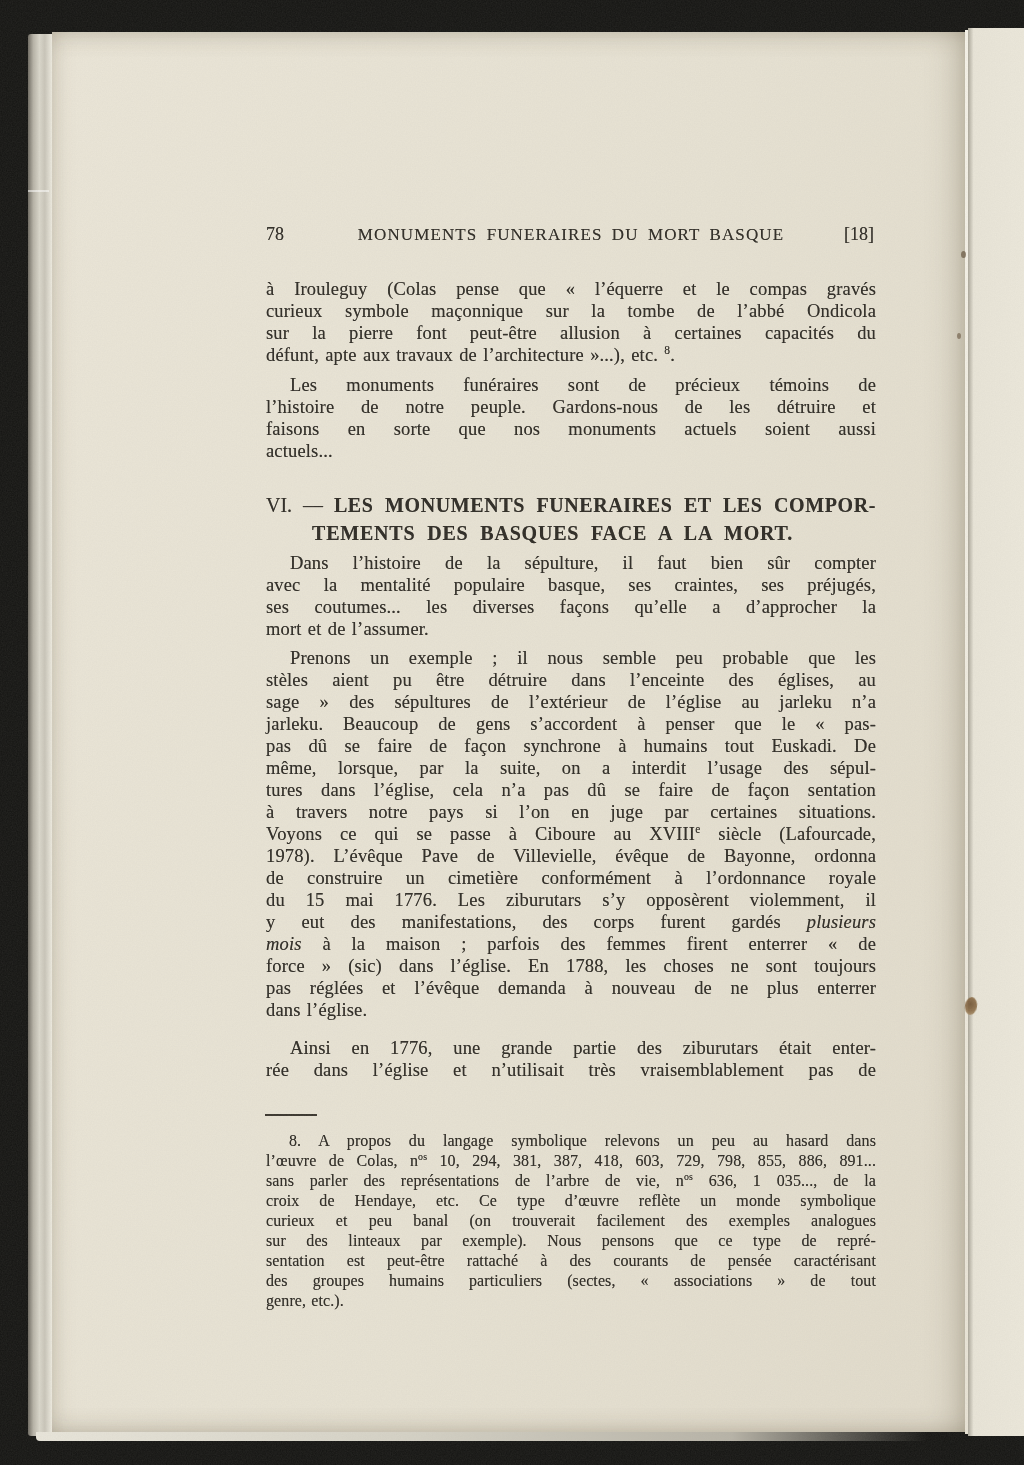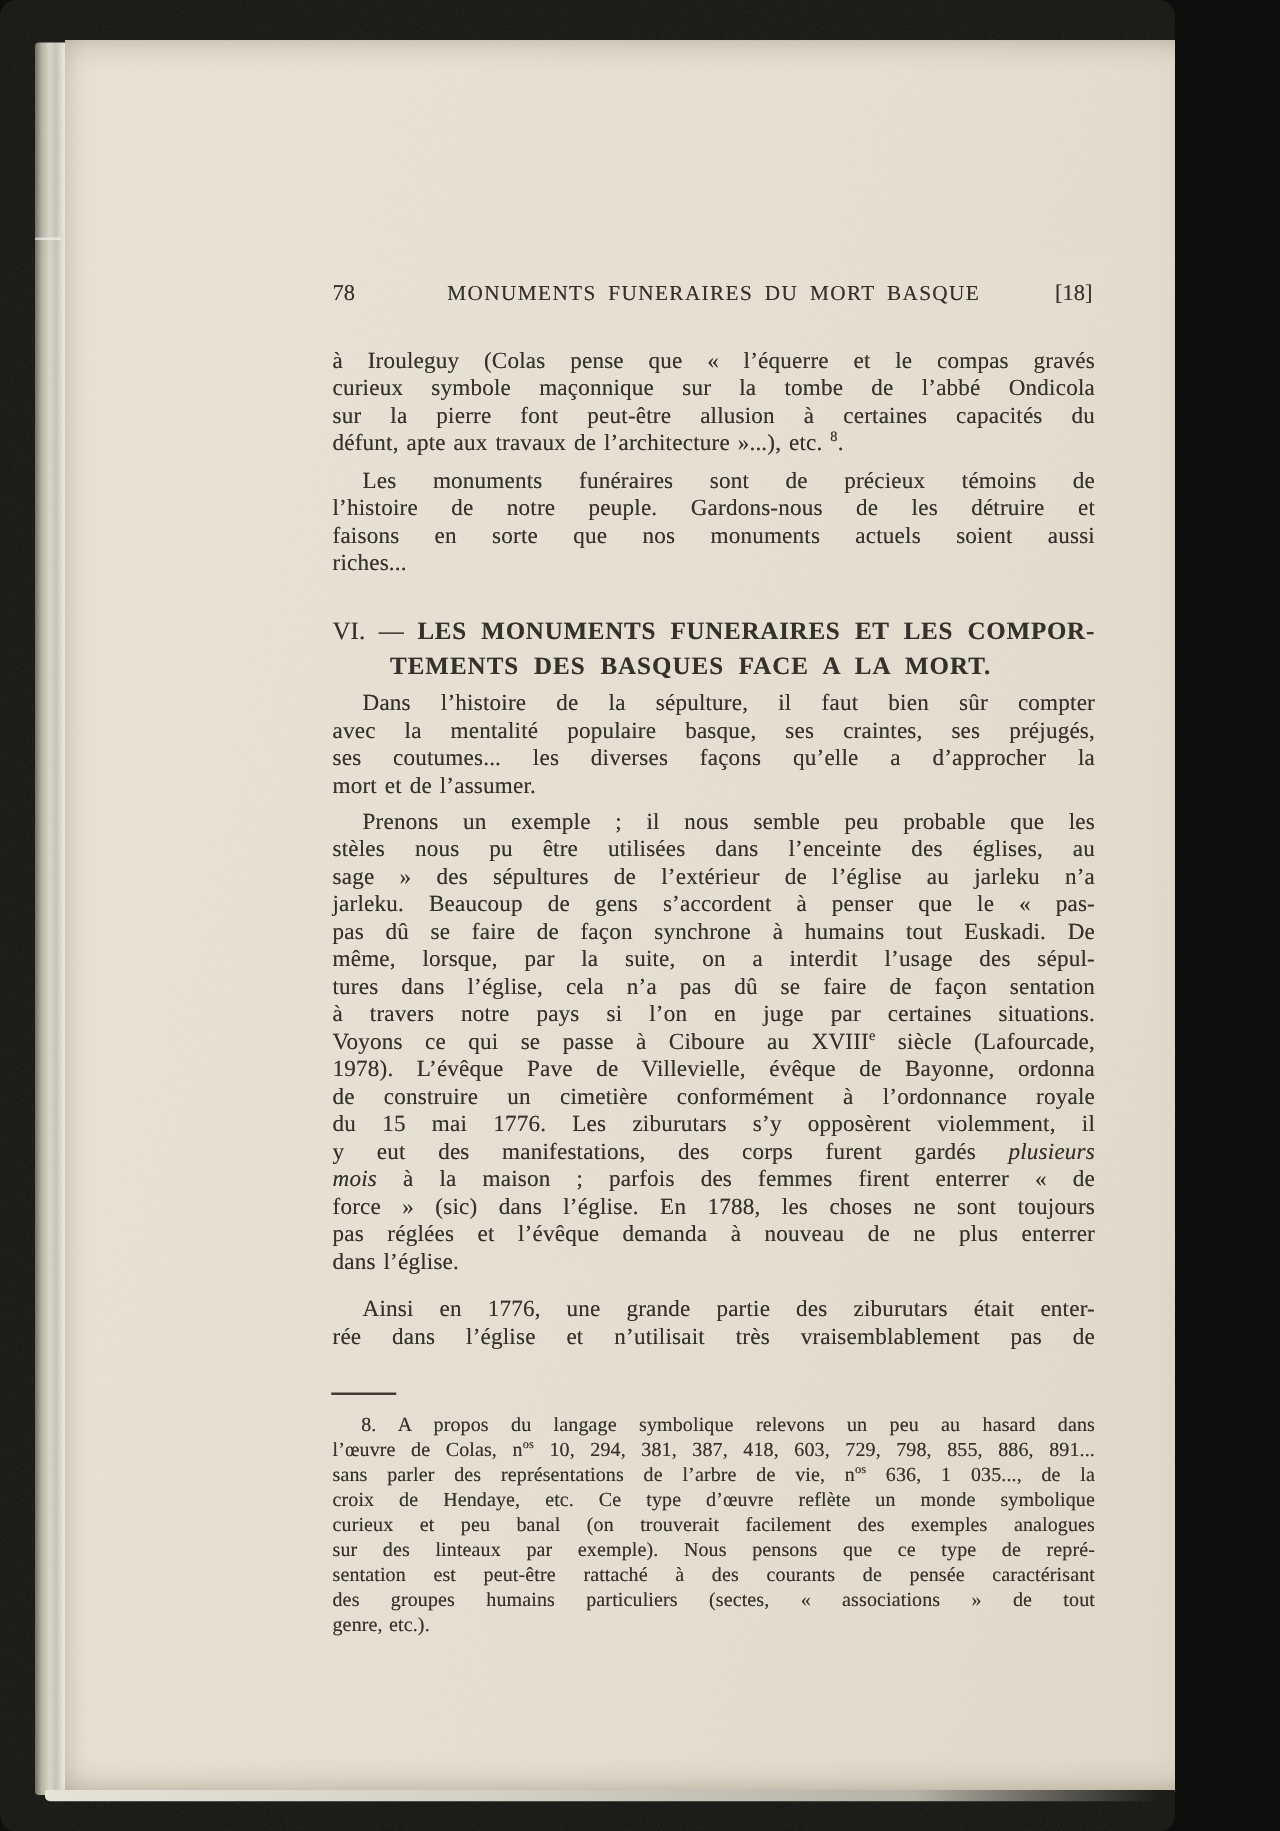--- a/index.html
+++ b/index.html
@@ -2,21 +2,21 @@
 <html><head>
 <meta charset="utf-8">
 <style>
   html,body{margin:0;padding:0;}
   body{
     width:1024px;height:1465px;
     background:#0e0e0c;
     font-family:"Liberation Serif","DejaVu Serif",serif;
     overflow:hidden;
   }
-  .photo{position:relative;width:940px;height:1465px;background:var(--bg,#141412);overflow:hidden;border-radius:13px;}
+  .photo{position:relative;width:1024px;height:1465px;background:var(--bg,#141412);overflow:hidden;}
 
   
   .edge-left{
     position:absolute;left:28px;top:34px;width:24px;height:1402px;
     background:linear-gradient(90deg,#6e6a61 0%,#b6b2a6 22%,#dad7cb 48%,#c9c5b9 70%,#eeebe0 100%);
     border-radius:3px 0 0 3px;
   }
   .edge-mark{position:absolute;left:28px;top:190px;width:21px;height:2px;background:rgba(255,255,255,.55);}
   .page{
     position:absolute;left:52px;top:32px;width:916px;height:1400px;
@@ -97,37 +97,37 @@
     <div class="para p1">
         <div class="tline">à Irouleguy (Colas pense que « l’équerre et le compas gravés</div>
         <div class="tline">curieux symbole maçonnique sur la tombe de l’abbé Ondicola</div>
         <div class="tline">sur la pierre font peut-être allusion à certaines capacités du</div>
         <div class="tline last"><span>défunt, apte aux travaux de l’architecture »...), etc. </span><sup>8</sup><span>.</span></div>
       </div>
     <div class="para p2">
         <div class="tline indent">Les monuments funéraires sont de précieux témoins de</div>
         <div class="tline">l’histoire de notre peuple. Gardons-nous de les détruire et</div>
         <div class="tline">faisons en sorte que nos monuments actuels soient aussi</div>
-        <div class="tline last">riches...</div>
+        <div class="tline last">actuels...</div>
       </div>
 
     <div class="heading">
       <div class="hline1"><span class="hprefix">VI. — </span><span class="hbold">LES MONUMENTS FUNERAIRES ET LES COMPOR-</span></div>
       <div class="hline2 hbold">TEMENTS DES BASQUES FACE A LA MORT.</div>
     </div>
 
     <div class="para p3">
         <div class="tline indent">Dans l’histoire de la sépulture, il faut bien sûr compter</div>
         <div class="tline">avec la mentalité populaire basque, ses craintes, ses préjugés,</div>
         <div class="tline">ses coutumes... les diverses façons qu’elle a d’approcher la</div>
         <div class="tline last">mort et de l’assumer.</div>
       </div>
     <div class="para p4">
         <div class="tline indent">Prenons un exemple ; il nous semble peu probable que les</div>
-        <div class="tline">stèles nous pu être utilisées dans l’enceinte des églises, au</div>
+        <div class="tline">stèles aient pu être détruire dans l’enceinte des églises, au</div>
         <div class="tline">sage » des sépultures de l’extérieur de l’église au jarleku n’a</div>
         <div class="tline">jarleku. Beaucoup de gens s’accordent à penser que le « pas-</div>
         <div class="tline">pas dû se faire de façon synchrone à humains tout Euskadi. De</div>
         <div class="tline">même, lorsque, par la suite, on a interdit l’usage des sépul-</div>
         <div class="tline">tures dans l’église, cela n’a pas dû se faire de façon sentation</div>
         <div class="tline">à travers notre pays si l’on en juge par certaines situations.</div>
         <div class="tline"><span>Voyons ce qui se passe à Ciboure au XVIII</span><sup>e</sup><span> siècle (Lafourcade,</span></div>
         <div class="tline">1978). L’évêque Pave de Villevielle, évêque de Bayonne, ordonna</div>
         <div class="tline">de construire un cimetière conformément à l’ordonnance royale</div>
         <div class="tline">du 15 mai 1776. Les ziburutars s’y opposèrent violemment, il</div>

